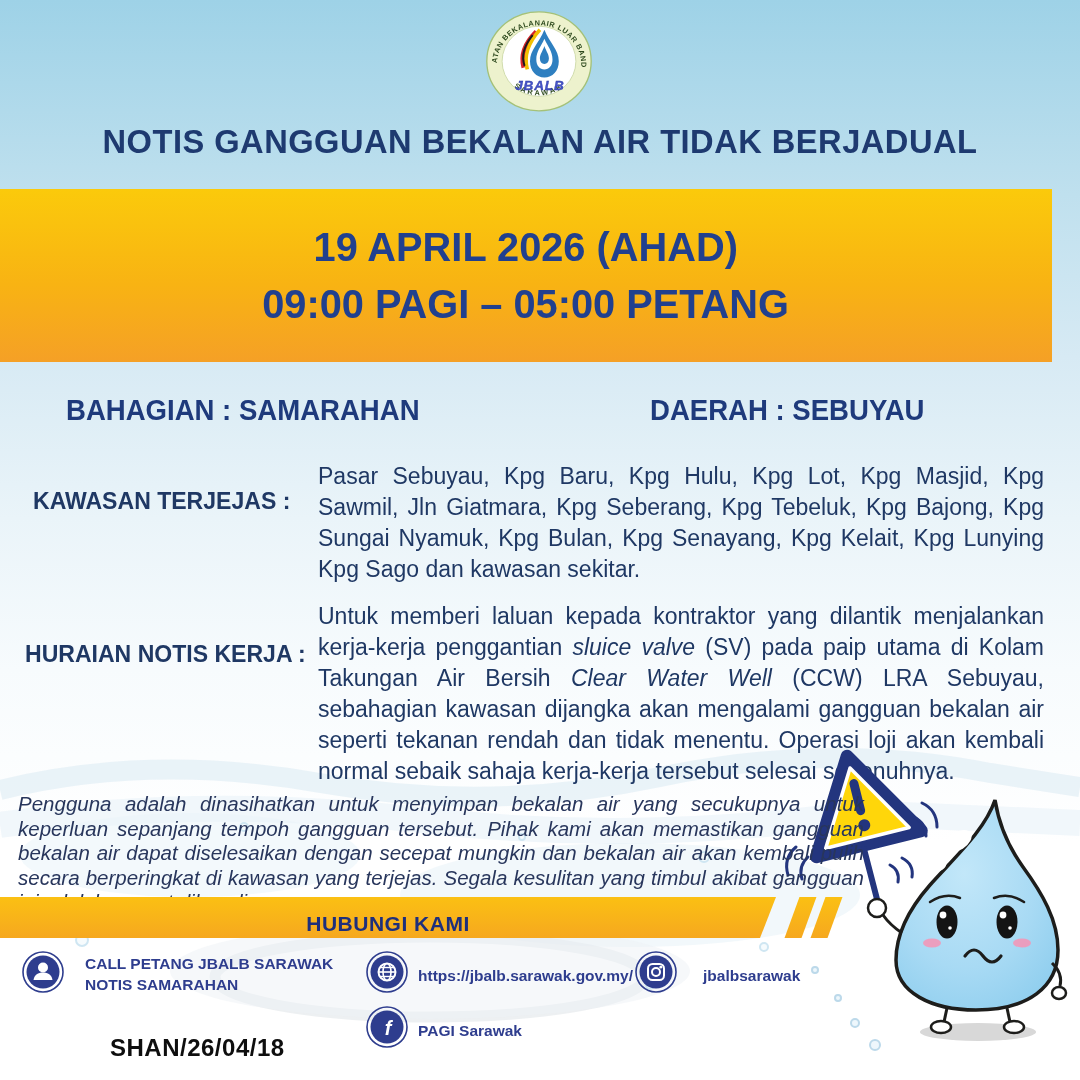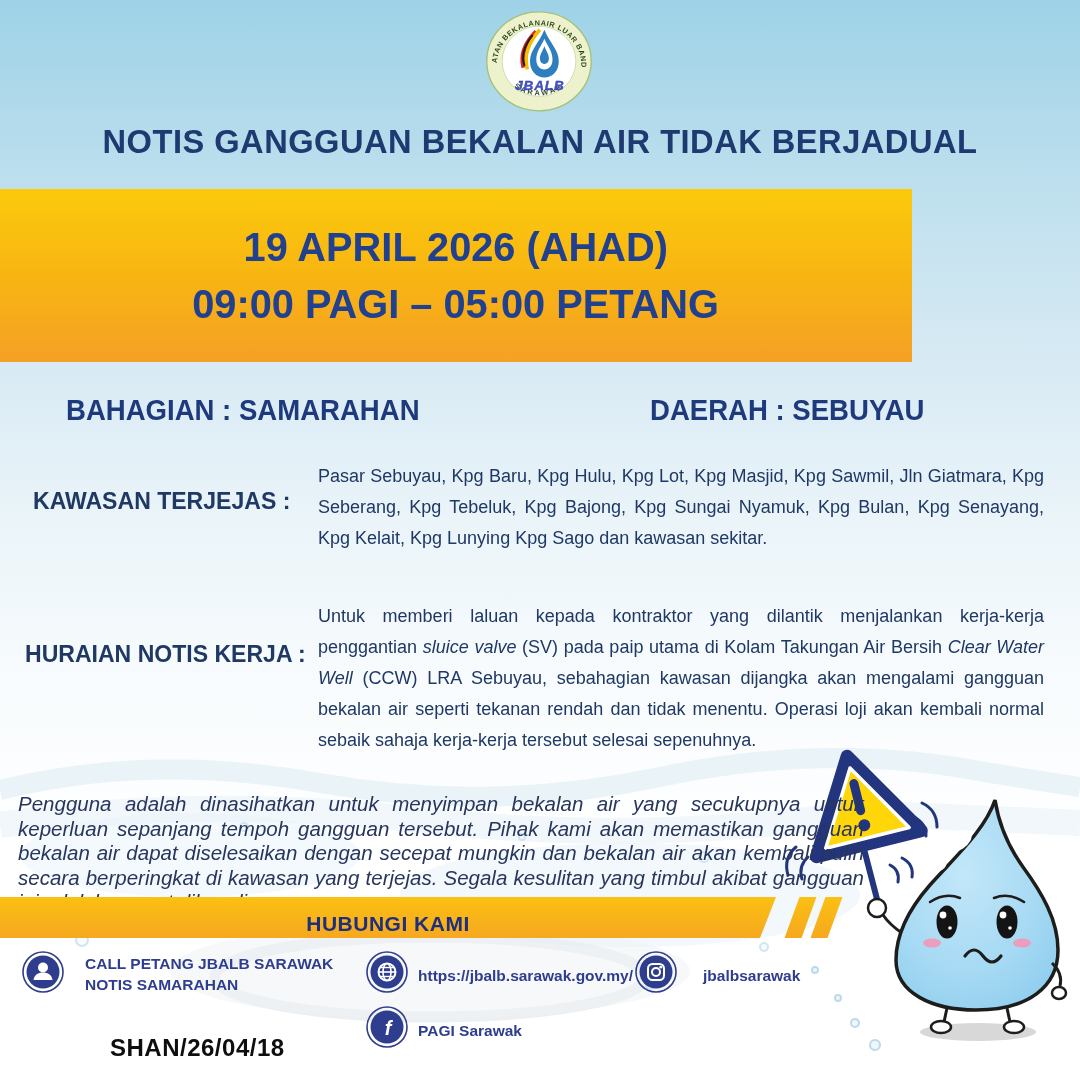--- a/index.html
+++ b/index.html
@@ -10,35 +10,35 @@
   }
   .abs{position:absolute;}
   
   #page-title{
     left:0;top:122px;width:1080px;text-align:center;
     font-size:34px;font-weight:bold;color:#1e3a70;letter-spacing:.5px;
     transform:scaleX(.96);
   }
   
   #date-banner{
-    left:0;top:189px;width:912px;height:173px;
+    left:0;top:189px;width:1052px;height:173px;
     background:linear-gradient(180deg,#fbca0b 0%,#f8b313 55%,#f5a026 100%);
     display:flex;flex-direction:column;align-items:center;justify-content:center;
     color:#21408e;font-weight:bold;
   }
   #date-banner .line{font-size:41px;line-height:57px;transform:scaleX(.97);}
   
   #bahagian{left:66px;top:394px;font-size:29px;font-weight:bold;color:#1e3a7c;transform:scaleX(.95);transform-origin:left;}
   #daerah{left:650px;top:394px;font-size:29px;font-weight:bold;color:#1e3a7c;transform:scaleX(.95);transform-origin:left;}
   
   .section-label{font-size:24px;font-weight:bold;color:#1f3864;transform:scaleX(.96);transform-origin:left;}
   #kawasan-label{left:33px;top:487px;}
   #huraian-label{left:25px;top:640px;}
   .body-text{
-    left:318px;width:726px;font-size:18px;line-height:31px;color:#1f3864;
+    left:318px;width:726px;font-size:23px;line-height:31px;color:#1f3864;
     text-align:justify;
   }
   #kawasan-text{top:461px;}
   #huraian-text{top:601px;}
   .it{font-style:italic;}
   
   #advisory-text{
     left:18px;top:792px;width:846px;
     font-size:20.5px;line-height:24.5px;font-style:italic;color:#28365c;
     text-align:justify;z-index:3;

